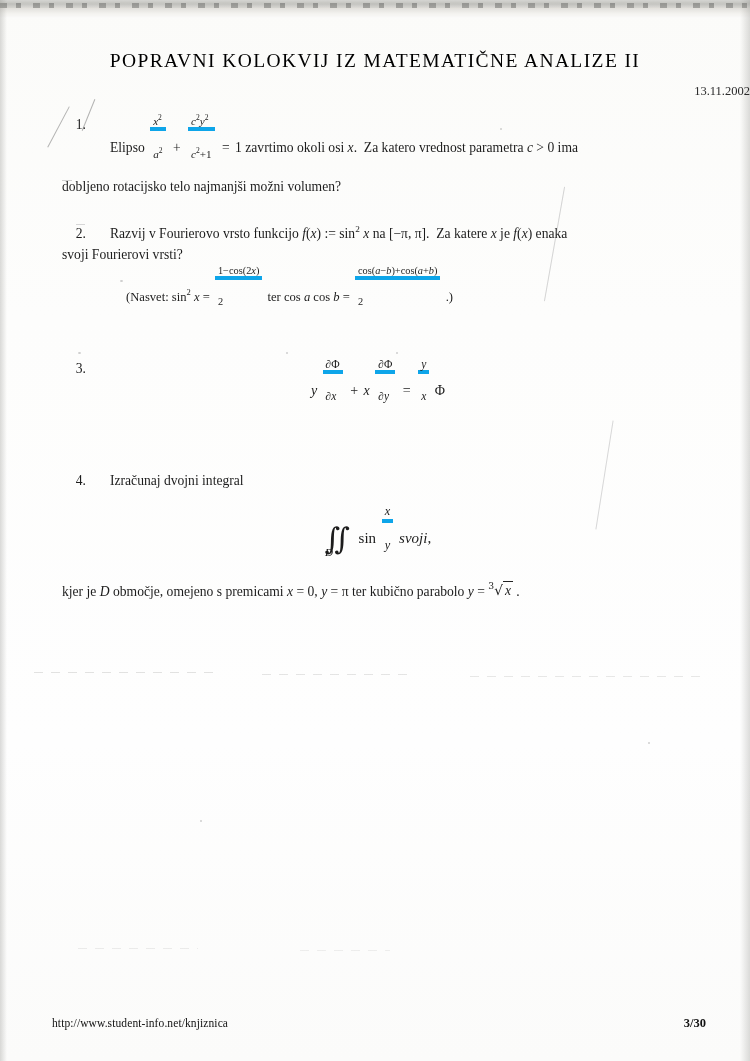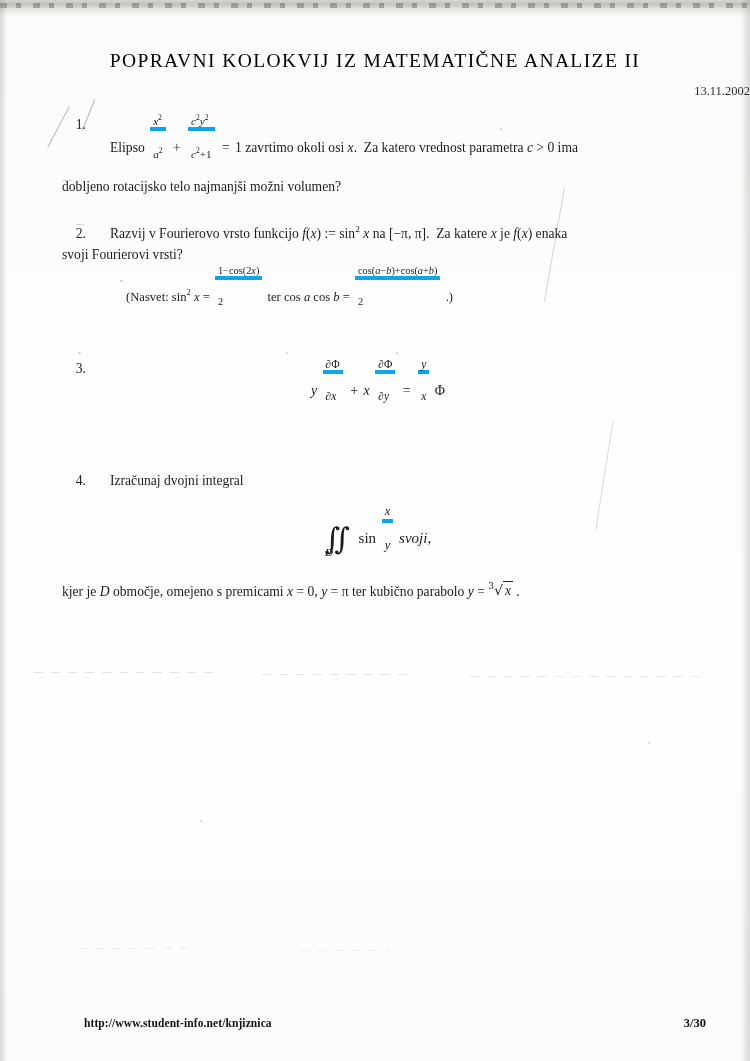--- a/index.html
+++ b/index.html
@@ -179,24 +179,23 @@
     bottom: 30px;
     left: 52px;
     right: 44px;
     display: flex;
     justify-content: space-between;
     align-items: baseline;
     font-family: "Liberation Serif", serif;
   }
   .footer-url {
     font-size: 11.5px;
-    font-weight: bold;
+    font-weight: normal;
     color: #111;
     letter-spacing: .1px;
-    margin-left: 32px;
   }
   .footer-page {
     font-size: 12.5px;
     font-weight: bold;
     color: #111;
   }
 </style>
 </head>
 <body>
 

